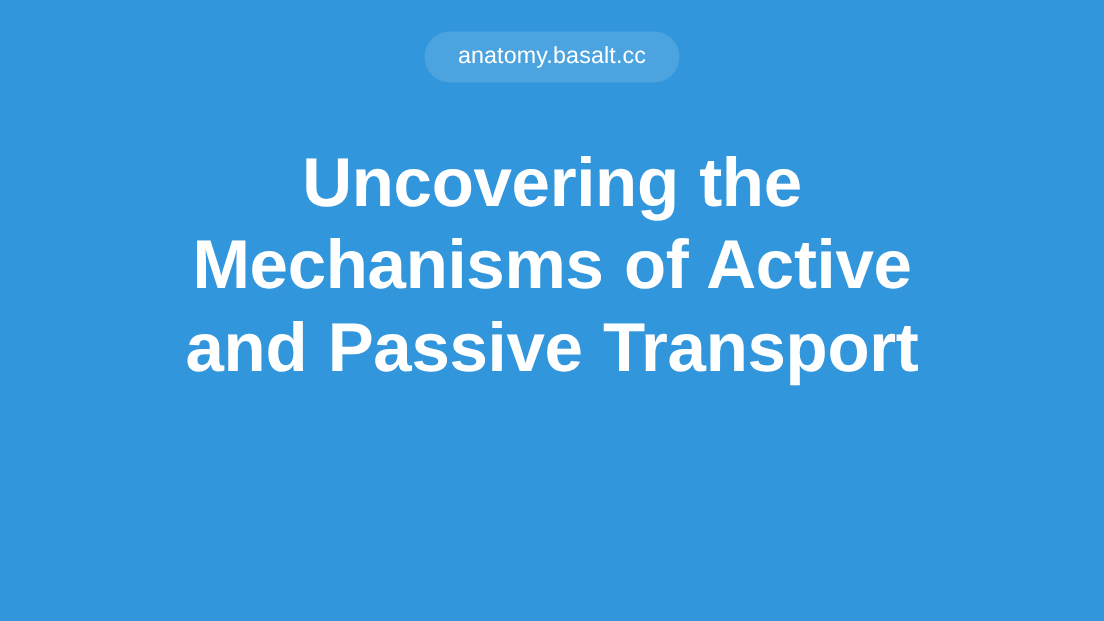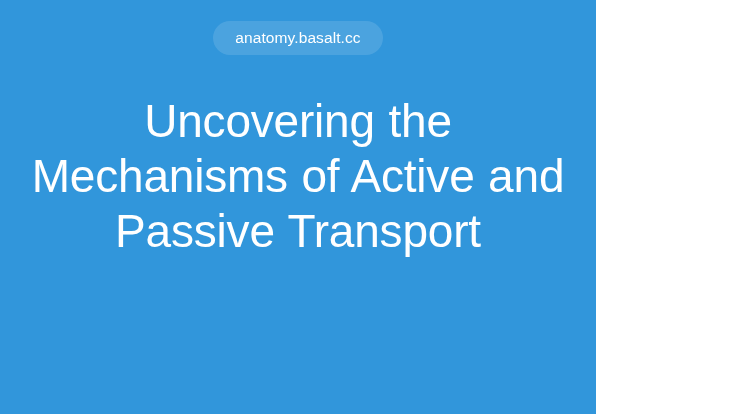--- a/index.html
+++ b/index.html
@@ -9,21 +9,21 @@
 
   body {
     width: 736px;
     height: 414px;
     overflow: hidden;
     font-family: "Liberation Sans", sans-serif;
   }
 
   #card {
     position: relative;
-    width: 596px;
+    width: 736px;
     height: 414px;
     box-sizing: border-box;
     background: #3196db;
     display: flex;
     flex-direction: column;
     align-items: center;
   }
 
   #badge {
     margin-top: 21px;
@@ -52,21 +52,21 @@
     flex-direction: column;
     align-items: center;
   }
 
   #headline {
     margin: 0;
     width: 560px;
     text-align: center;
     color: #ffffff;
     font-size: 46px;
-    font-weight: 400;
+    font-weight: 700;
     line-height: 55px;
     letter-spacing: -0.2px;
     word-spacing: 1px;
   }
 </style>
 </head>
 <body>
 
 <div id="card">
 

